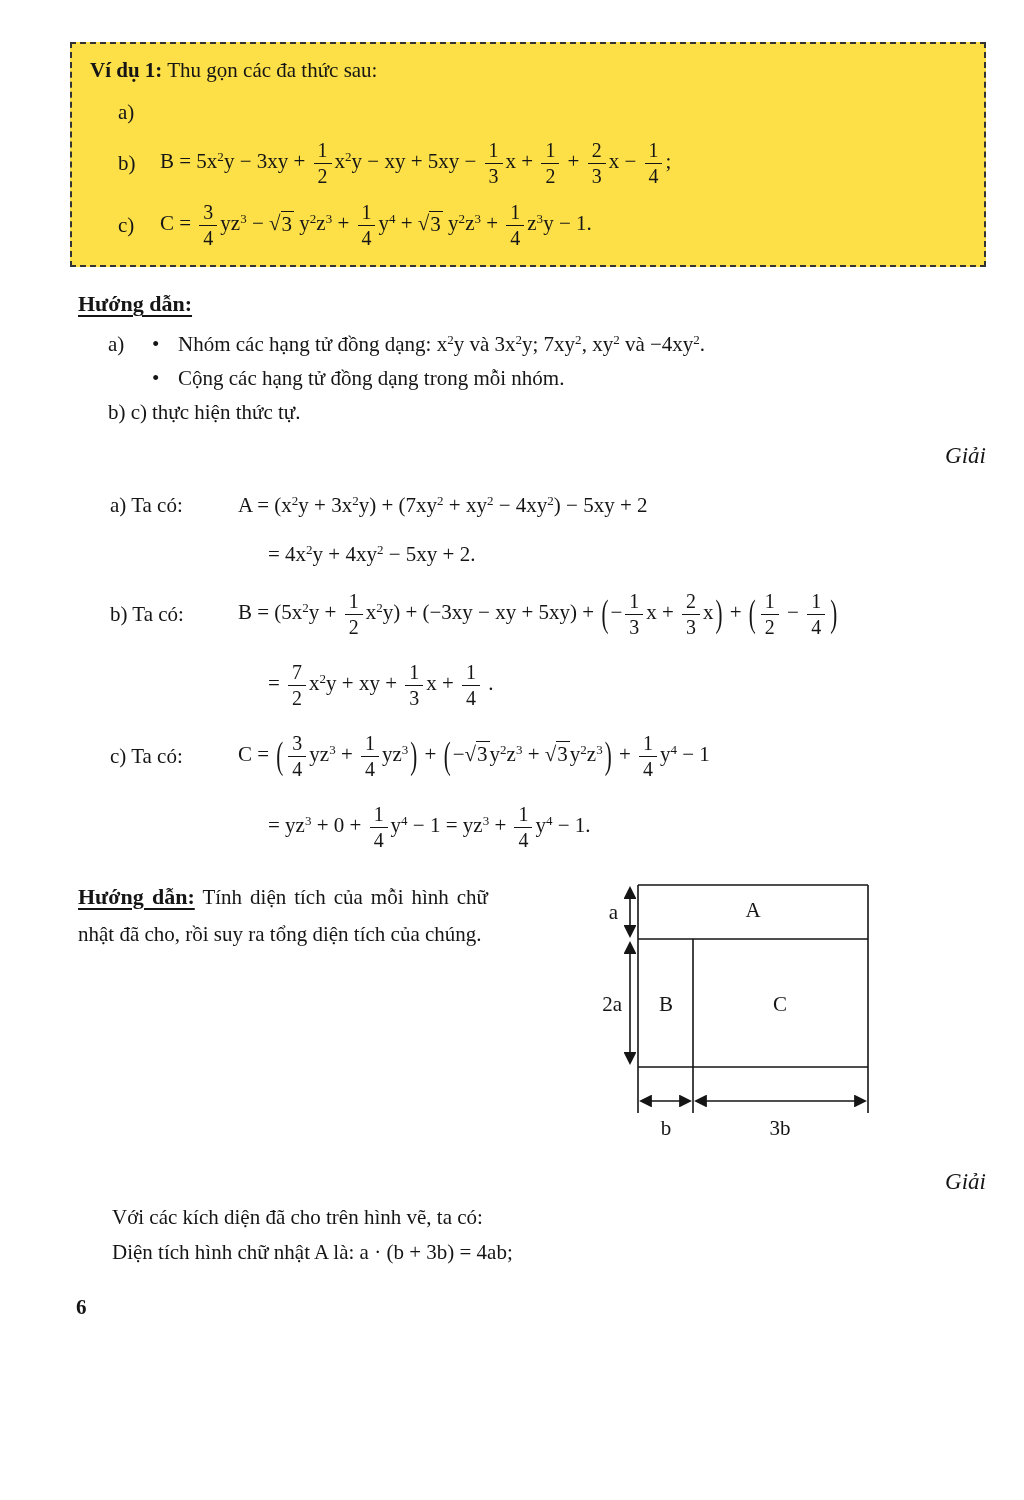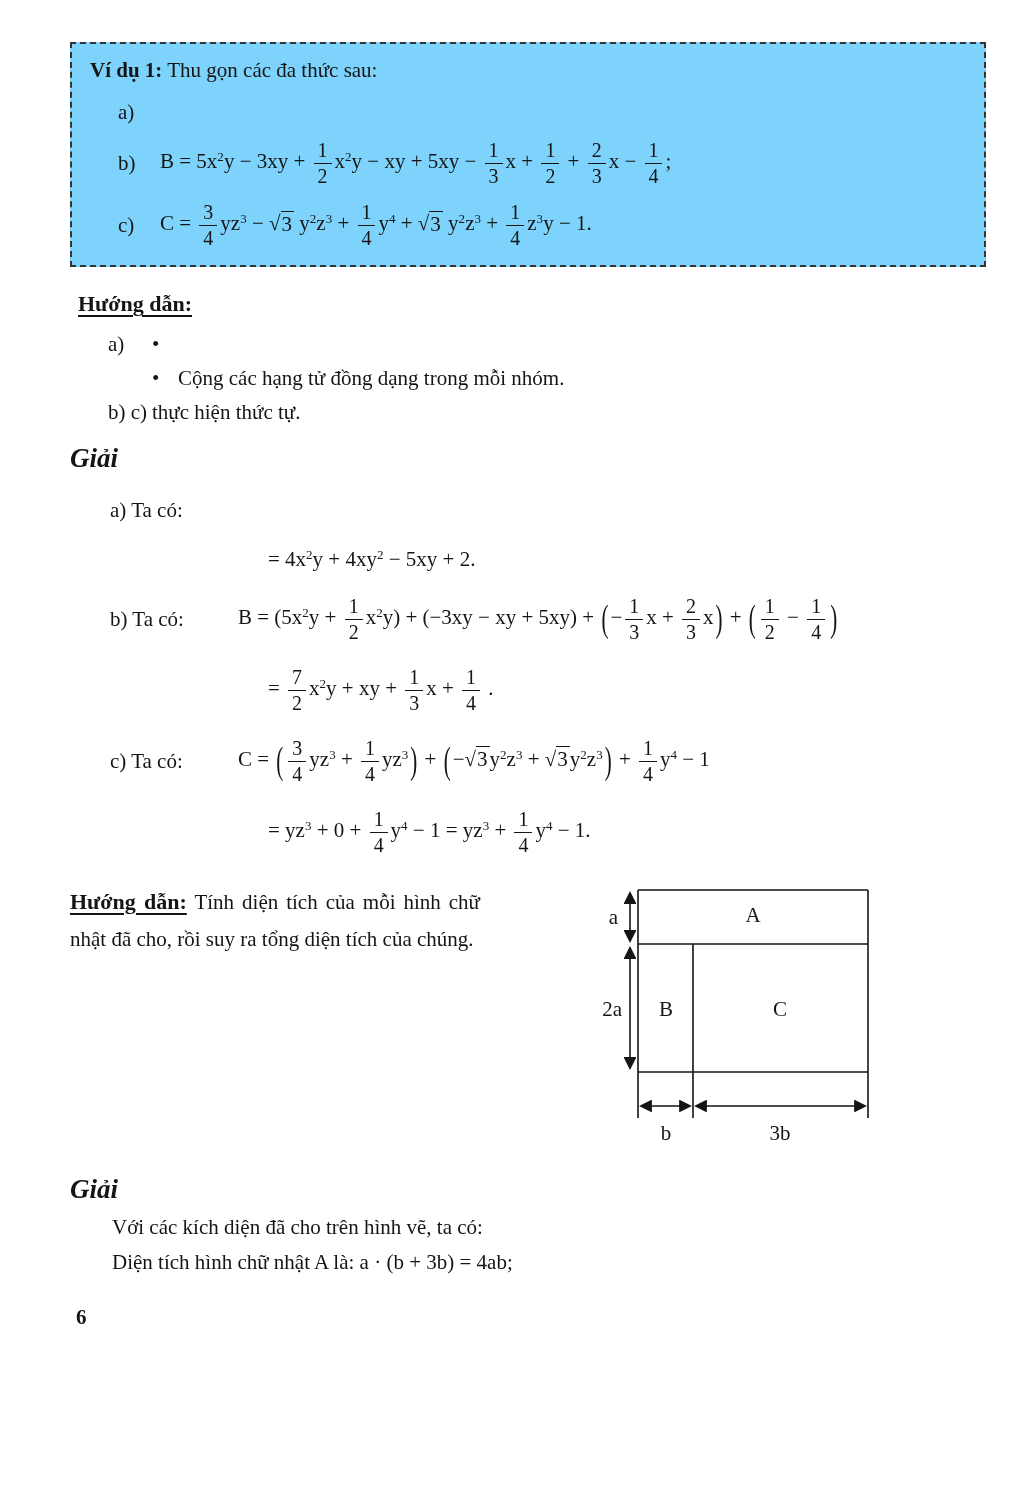--- a/index.html
+++ b/index.html
@@ -4,21 +4,21 @@
 <style>
   * { margin:0; padding:0; box-sizing:border-box; }
   html,body { background:#ffffff; }
   body {
     width:1024px; height:1500px; overflow:hidden;
     font-family:"Liberation Serif","DejaVu Serif",serif;
     font-size:21px; color:#151515;
   }
   .page { padding:42px 38px 0 70px; }
 
-  .box { border:2px dashed #333; padding:12px 18px 16px 18px; background:#7dd3fc; }
+  .box { border:2px dashed #333; padding:12px 18px 16px 18px; background:#fde047; }
   .b { font-weight:bold; }
 
   .ex-title { line-height:1.4; }
   .ex-line { display:flex; align-items:center; margin:15px 0 0 28px; }
   .ex-lbl { width:42px; flex-shrink:0; }
 
   .math { white-space:nowrap; }
   sup { font-size:62%; line-height:0; vertical-align:0.55em; }
   .frac { display:inline-block; vertical-align:middle; text-align:center; line-height:1.05; margin:0 3px; font-size:0.95em; }
   .frac .num { display:block; padding:0 4px 2px; border-bottom:1.5px solid #151515; }
@@ -30,31 +30,31 @@
   .guide-head {
     display:inline-block; font-weight:bold; font-size:22px;
     text-decoration:underline; text-underline-offset:4px;
     margin:24px 0 6px 8px;
   }
   .g-item { display:flex; align-items:center; margin:9px 0 9px 38px; }
   .g-lbl { min-width:44px; flex-shrink:0; }
   .g-bullet { min-width:26px; flex-shrink:0; }
   .g-bullet:empty { display:none; }
 
-  .heading-giai { text-align:left; font-weight:bold; font-style:italic; font-size:27px; margin:18px 0 10px; }
+  .heading-giai { text-align:right; font-weight:normal; font-style:italic; font-size:23px; margin:18px 0 10px; }
 
   .sol-line { display:flex; align-items:center; margin:24px 0 8px 40px; }
   .sol-lbl { width:128px; flex-shrink:0; }
   .sol-line.cont { margin-left:198px; }
 
   .box2 { margin-top:28px; }
   .ex2-text { padding-left:34px; text-indent:-24px; line-height:1.6; }
 
   .g2-row { display:flex; margin-top:26px; }
-  .g2-left { width:410px; text-align:justify; line-height:1.8; }
+  .g2-left { width:410px; margin-left:8px; text-align:justify; line-height:1.8; }
   .g2-head { font-weight:bold; font-size:22px; text-decoration:underline; text-underline-offset:4px; }
   .g2-fig { margin-left:auto; margin-right:88px; }
   .g2-fig svg text { font-family:"Liberation Serif","DejaVu Serif",serif; }
 
   .sol2-line { margin:10px 0 10px 42px; }
   .page-num { font-weight:bold; margin:30px 0 0 6px; font-size:21px; }
 </style>
 </head>
 <body>
 
@@ -72,35 +72,37 @@
     <div class="ex-line">
       <span class="ex-lbl">c)</span>
       <span class="math">C = <span class="frac"><span class="num">3</span><span class="den">4</span></span>yz<sup>3</sup> − <span class="sqrt">√<span class="rad">3</span></span> y<sup>2</sup>z<sup>3</sup> + <span class="frac"><span class="num">1</span><span class="den">4</span></span>y<sup>4</sup> + <span class="sqrt">√<span class="rad">3</span></span> y<sup>2</sup>z<sup>3</sup> + <span class="frac"><span class="num">1</span><span class="den">4</span></span>z<sup>3</sup>y − 1.</span>
     </div>
   </section>
 
   <div><span class="guide-head">Hướng dẫn:</span></div>
   <div class="g-item">
     <span class="g-lbl">a)</span>
       <span class="g-bullet">•</span>
+      <span class="math">Nhóm các hạng tử đồng dạng: x<sup>2</sup>y và 3x<sup>2</sup>y; 7xy<sup>2</sup>, xy<sup>2</sup> và −4xy<sup>2</sup>.</span>
   </div>
   <div class="g-item">
     <span class="g-lbl"></span>
       <span class="g-bullet">•</span>
       <span class="math">Cộng các hạng tử đồng dạng trong mỗi nhóm.</span>
   </div>
   <div class="g-item">
     <span class="g-lbl">b) c)</span>
       <span class="math">thực hiện thức tự.</span>
   </div>
 
   <div class="heading-giai">Giải</div>
 
   <div class="sol-line">
     <span class="sol-lbl">a) Ta có:</span>
+    <span class="math">A = (x<sup>2</sup>y + 3x<sup>2</sup>y) + (7xy<sup>2</sup> + xy<sup>2</sup> − 4xy<sup>2</sup>) − 5xy + 2</span>
   </div>
   <div class="sol-line cont">
     <span class="math">= 4x<sup>2</sup>y + 4xy<sup>2</sup> − 5xy + 2.</span>
   </div>
   <div class="sol-line">
     <span class="sol-lbl">b) Ta có:</span>
     <span class="math">B = (5x<sup>2</sup>y + <span class="frac"><span class="num">1</span><span class="den">2</span></span>x<sup>2</sup>y) + (−3xy − xy + 5xy) + <span class="bigp">(</span>−<span class="frac"><span class="num">1</span><span class="den">3</span></span>x + <span class="frac"><span class="num">2</span><span class="den">3</span></span>x<span class="bigp">)</span> + <span class="bigp">(</span><span class="frac"><span class="num">1</span><span class="den">2</span></span> − <span class="frac"><span class="num">1</span><span class="den">4</span></span><span class="bigp">)</span></span>
   </div>
   <div class="sol-line cont">
     <span class="math">= <span class="frac"><span class="num">7</span><span class="den">2</span></span>x<sup>2</sup>y + xy + <span class="frac"><span class="num">1</span><span class="den">3</span></span>x + <span class="frac"><span class="num">1</span><span class="den">4</span></span> .</span>

